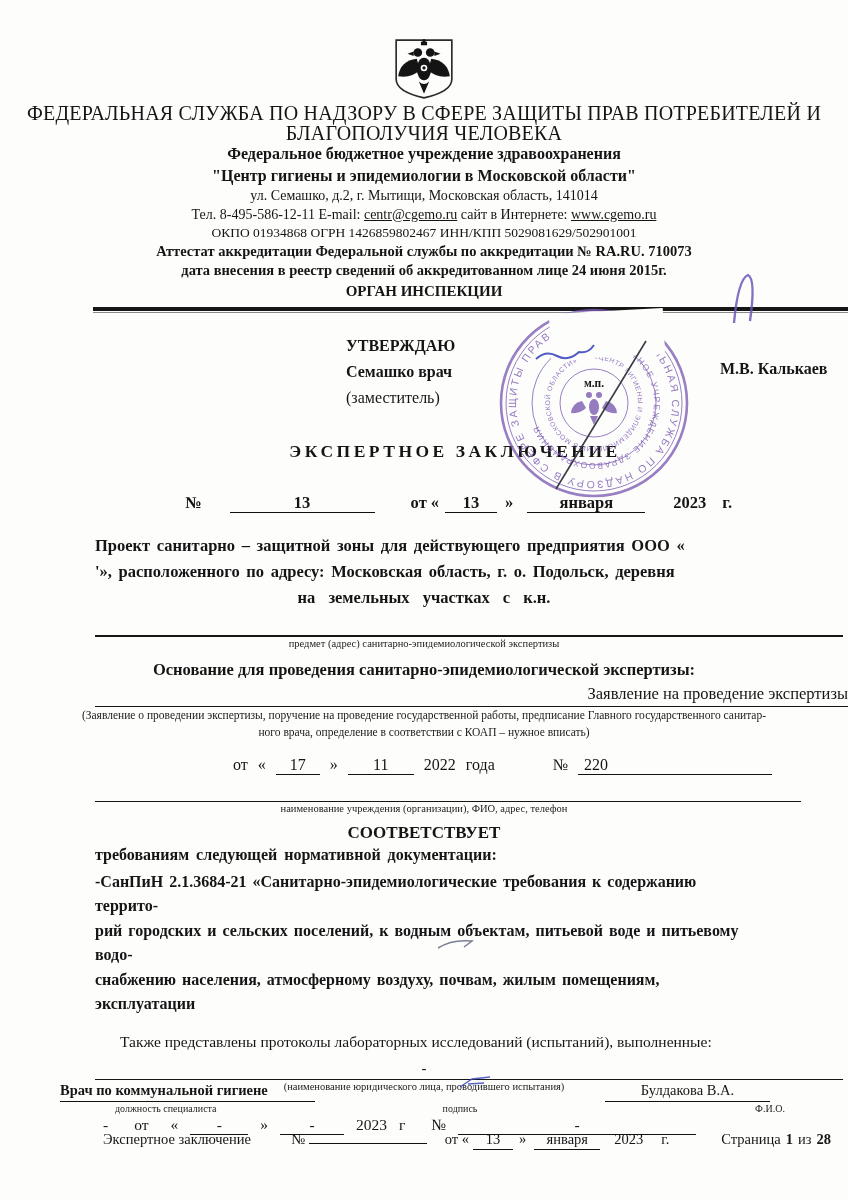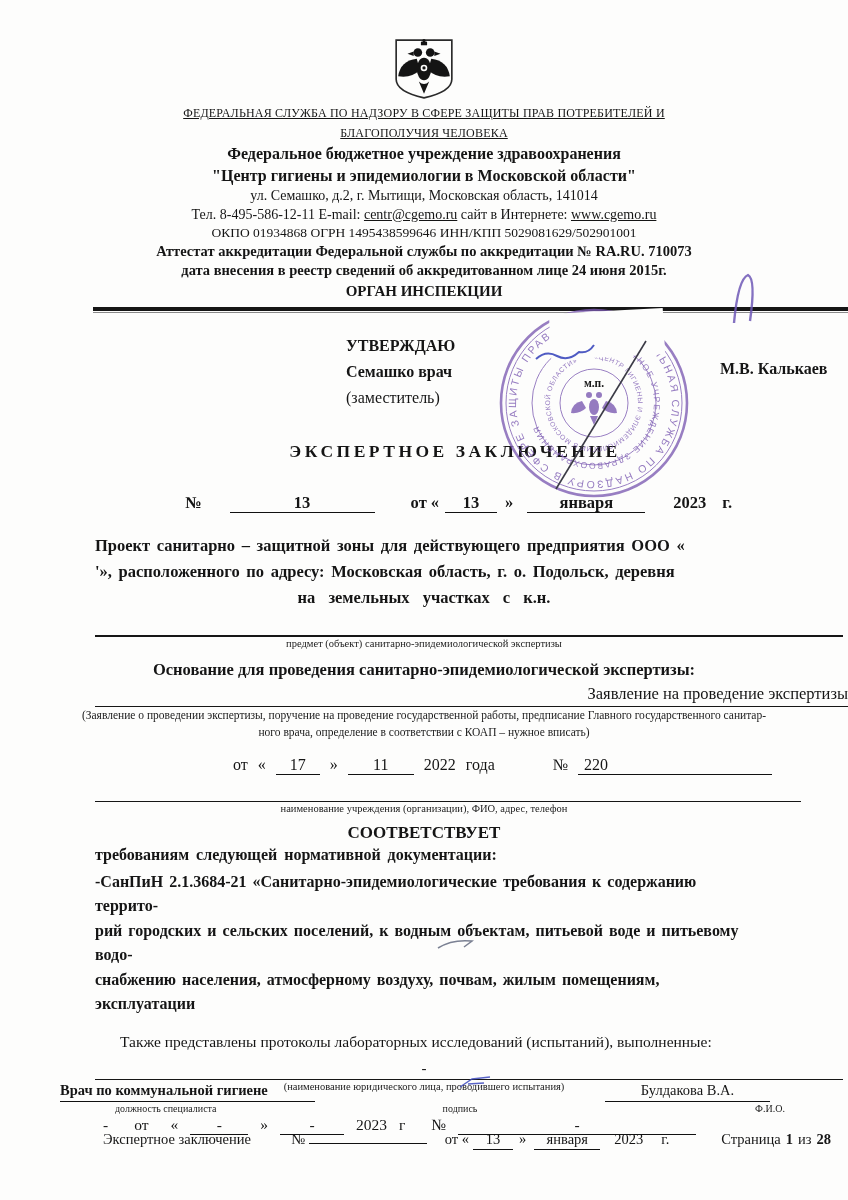--- a/index.html
+++ b/index.html
@@ -1,20 +1,20 @@
 <!DOCTYPE html>
 <html><head>
 <meta charset="utf-8">
 <style>
   html,body{margin:0;padding:0;background:#ffffff;}
   .page{position:relative;width:848px;height:1200px;background:#fdfdfc;overflow:hidden;
         font-family:"Liberation Serif",serif;color:#151515;}
   .b{font-weight:bold;}
   .header{padding-top:38px;text-align:center;line-height:19px;}
-  .h-agency{font-size:12px;letter-spacing:.2px;line-height:20px;text-decoration:underline;}
+  .h-agency{font-size:20px;letter-spacing:.2px;line-height:20px;}
   .h-org{font-size:16px;font-weight:bold;line-height:22px;}
   .h-small{font-size:14px;line-height:18.5px;}
   .h-codes{font-size:13.5px;line-height:18px;}
   .h-accr{font-size:14.5px;font-weight:bold;line-height:19px;}
   .h-organ{font-size:15px;font-weight:bold;line-height:20px;margin-top:1px;}
   .ulink{text-decoration:underline;}
   .sep{margin:6px 0 0 93px;width:755px;border-top:4px solid #161616;border-bottom:1px solid #8a8a8a;height:1px;}
   .approval{position:relative;height:172px;}
   .utv{position:absolute;left:346px;top:20px;font-size:16px;font-weight:bold;line-height:26px;}
   .utv .zam{font-weight:normal;}
@@ -70,21 +70,21 @@
         <circle cx="32" cy="29" r="3.2" fill="#fdfdfc"></circle>
           <circle cx="32" cy="29" r="1.6"></circle>
       </g>
     </svg>
     <div class="h-agency" style="white-space:pre-line">ФЕДЕРАЛЬНАЯ СЛУЖБА ПО НАДЗОРУ В СФЕРЕ ЗАЩИТЫ ПРАВ ПОТРЕБИТЕЛЕЙ И
 БЛАГОПОЛУЧИЯ ЧЕЛОВЕКА</div>
     <div class="h-org">Федеральное бюджетное учреждение здравоохранения</div>
     <div class="h-org">"Центр гигиены и эпидемиологии в Московской области"</div>
     <div class="h-small">ул. Семашко, д.2, г. Мытищи, Московская область, 141014</div>
     <div class="h-small"><span>Тел. 8-495-586-12-11 E-mail: </span><span class="ulink">centr@cgemo.ru</span><span>  сайт в Интернете: </span><span class="ulink">www.cgemo.ru</span></div>
-    <div class="h-codes">ОКПО 01934868 ОГРН 1495438599646 ИНН/КПП 5029081629/502901001</div>
+    <div class="h-codes">ОКПО 01934868 ОГРН 1426859802467 ИНН/КПП 5029081629/502901001</div>
     <div class="h-accr">Аттестат аккредитации Федеральной службы по аккредитации № RA.RU. 710073</div>
     <div class="h-accr">дата внесения в реестр сведений об аккредитованном лице 24 июня 2015г.</div>
     <div class="h-organ">ОРГАН ИНСПЕКЦИИ</div>
   </div>
 
   <div class="sep"></div>
 
   <div class="approval">
     <div class="utv">
       <div>УТВЕРЖДАЮ</div>
@@ -140,21 +140,21 @@
     <span class="u" style="width:118px;margin-left:14px">января</span>
     <span style="margin-left:28px">2023</span>
     <span style="margin-left:16px">г.</span>
   </div>
 
   <div class="project">Проект санитарно – защитной зоны для действующего предприятия ООО «
 '», расположенного по адресу: Московская область, г. о. Подольск, деревня</div>
   <div class="project-tail">на земельных участках с к.н.</div>
 
   <div class="rule" style="margin-top:24px;width:748px;border-top-width:2.2px"></div>
-  <div class="caption">предмет (объект) санитарно-эпидемиологической экспертизы</div>
+  <div class="caption">предмет (адрес) санитарно-эпидемиологической экспертизы</div>
 
   <div class="basis-h">Основание для проведения санитарно-эпидемиологической экспертизы:</div>
   <div class="basis-v">Заявление на проведение экспертизы</div>
   <div class="rule" style="margin-top:2px;width:753px"></div>
   <div class="caption2" style="white-space:pre-line">(Заявление о проведении экспертизы, поручение на проведение государственной работы, предписание Главного государственного санитар-
 ного врача, определение в соответствии с КОАП – нужное вписать)</div>
 
   <div class="reqline">
     <span>от</span>
     <span>«</span>

